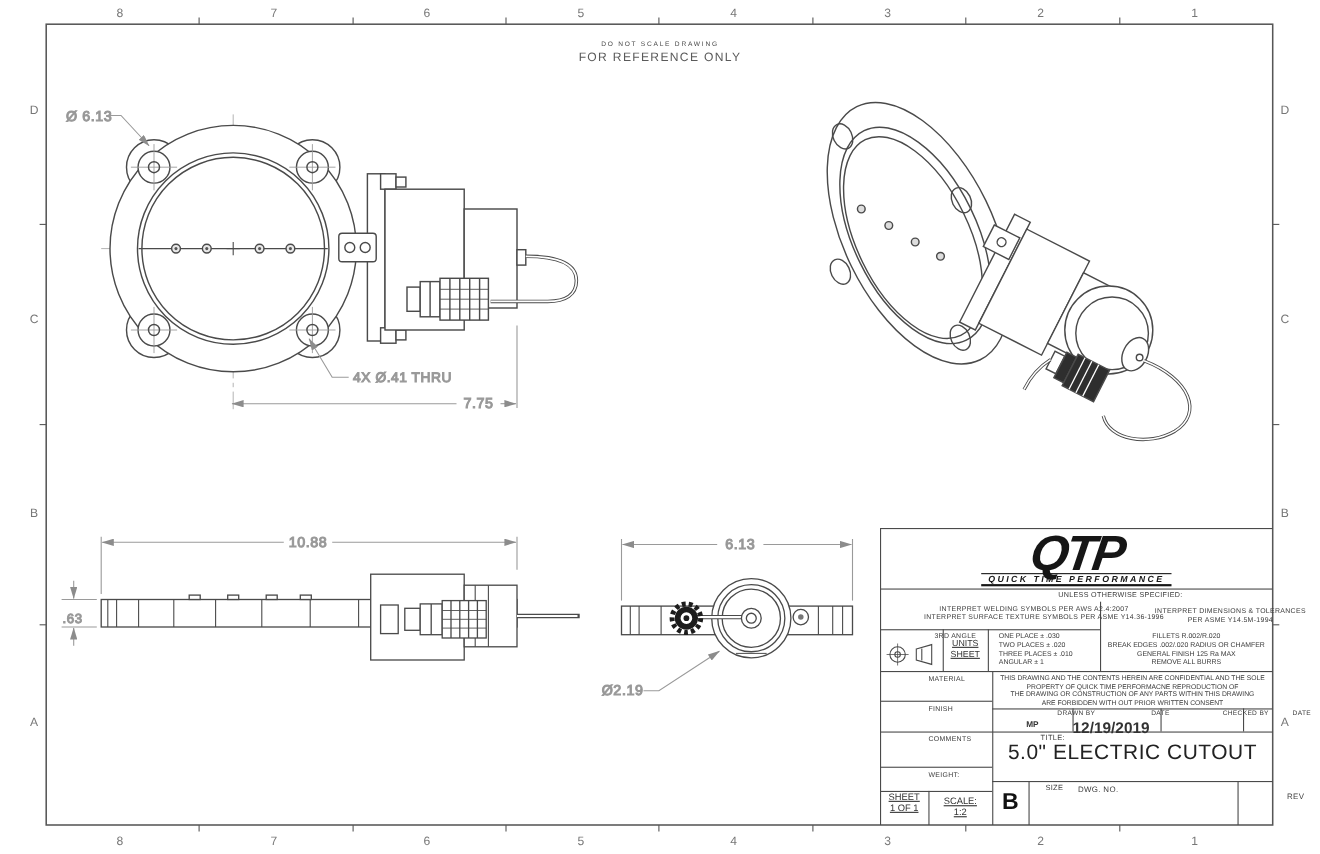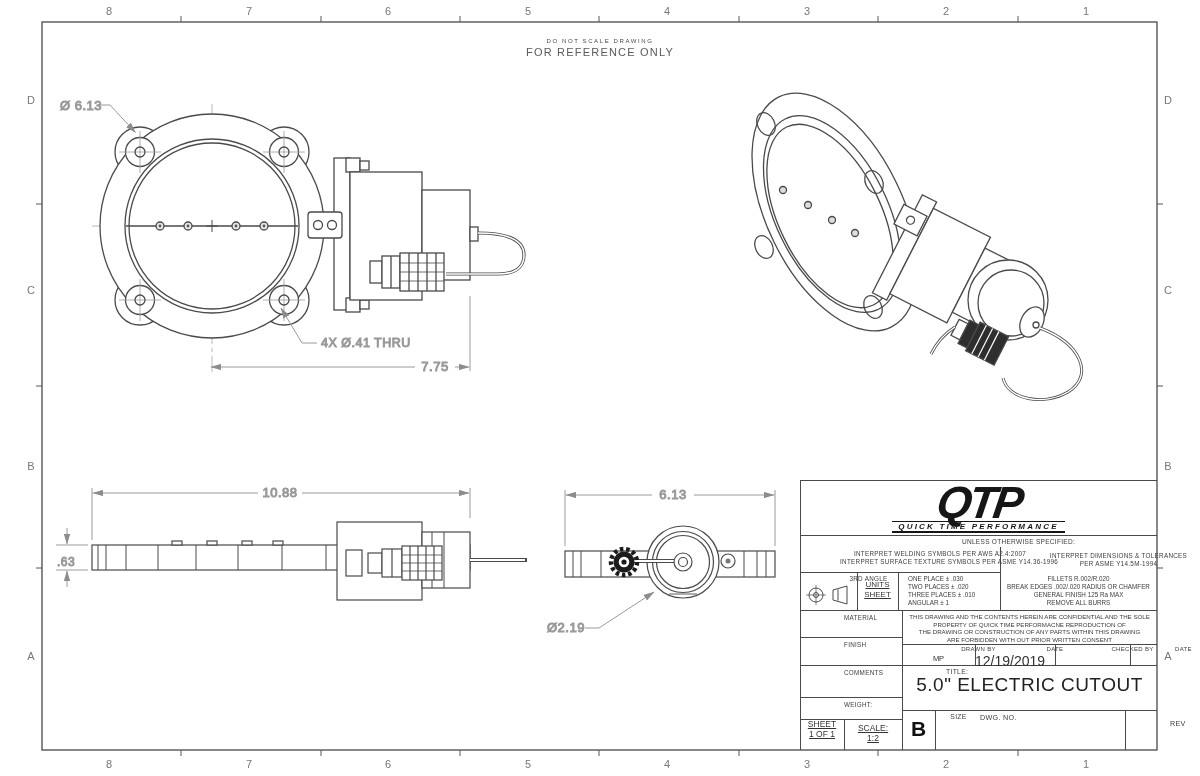--- a/index.html
+++ b/index.html
@@ -25,21 +25,21 @@
   .logo-sub { font-size:8px; font-weight:bold; font-style:italic; letter-spacing:2.2px; color:#161616; border-top:1.5px solid #161616; border-bottom:2.5px double #161616; padding:0 6px; margin-top:-2px; }
 
   .tol-lines div { font-size:6.3px; line-height:8px; white-space:nowrap; }
   .conf div { font-size:6.15px; line-height:7.7px; white-space:nowrap; }
   .notes div { font-size:6.3px; line-height:8px; white-space:nowrap; }
 
   .big-title { position:absolute; left:102px; top:194px; width:255px; text-align:center; font-size:19px; letter-spacing:.5px; color:#222; }
   .size-b { position:absolute; left:102px; top:237px; width:33px; text-align:center; font-size:21px; font-weight:bold; color:#111; }
   .dwgno { position:absolute; left:135px; top:236px; width:190px; text-align:center; font-size:24px; letter-spacing:1px; color:#222; }
   .two-line { position:absolute; font-size:8.5px; line-height:10px; text-align:center; color:#333;text-decoration:underline; }
-  .val { position:absolute; font-size:8.5px; color:#333; white-space:nowrap; }
+  .val { position:absolute; font-size:8.5px; color:#333; white-space:nowrap;font-weight:bold; }
 </style>
 </head>
 <body>
 
 <div class="sheet">
 
   <svg width="1200" height="776" viewBox="0 0 1200 776" style="position:absolute;left:0;top:0">
     <defs>
       <marker id="arw" viewBox="0 0 10 6" refX="9.5" refY="3" markerWidth="11" markerHeight="6.6" orient="auto">
         <path d="M0,0 L10,3 L0,6 Z" fill="#8c8c8c"></path>

